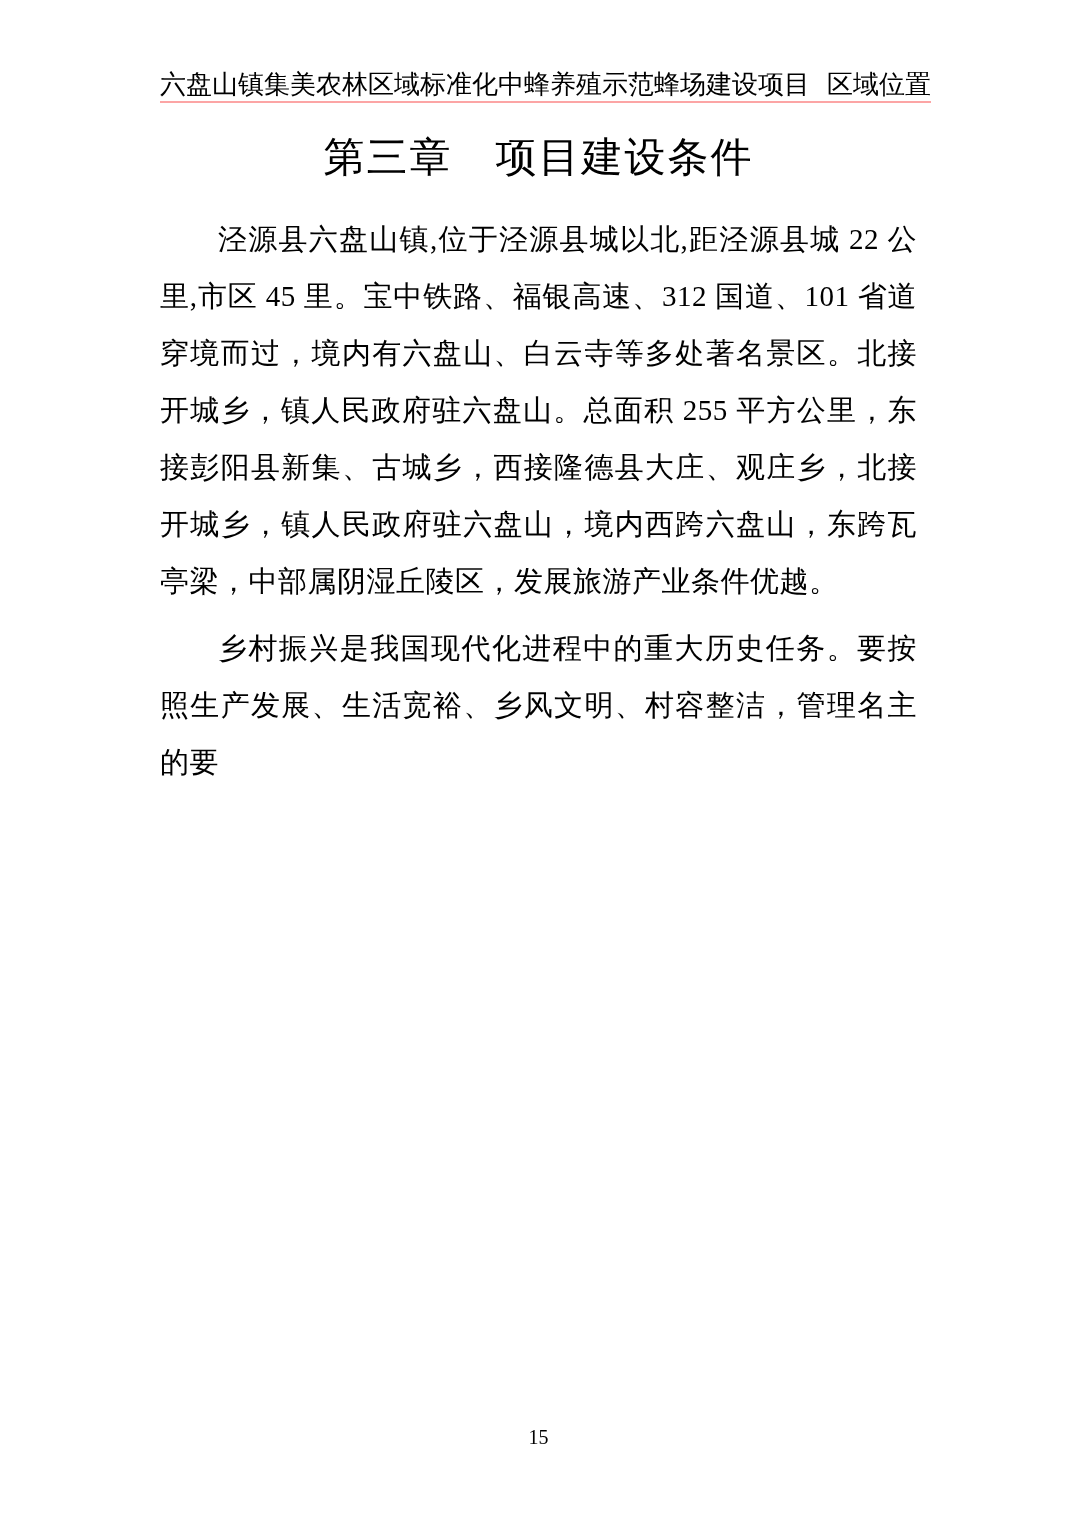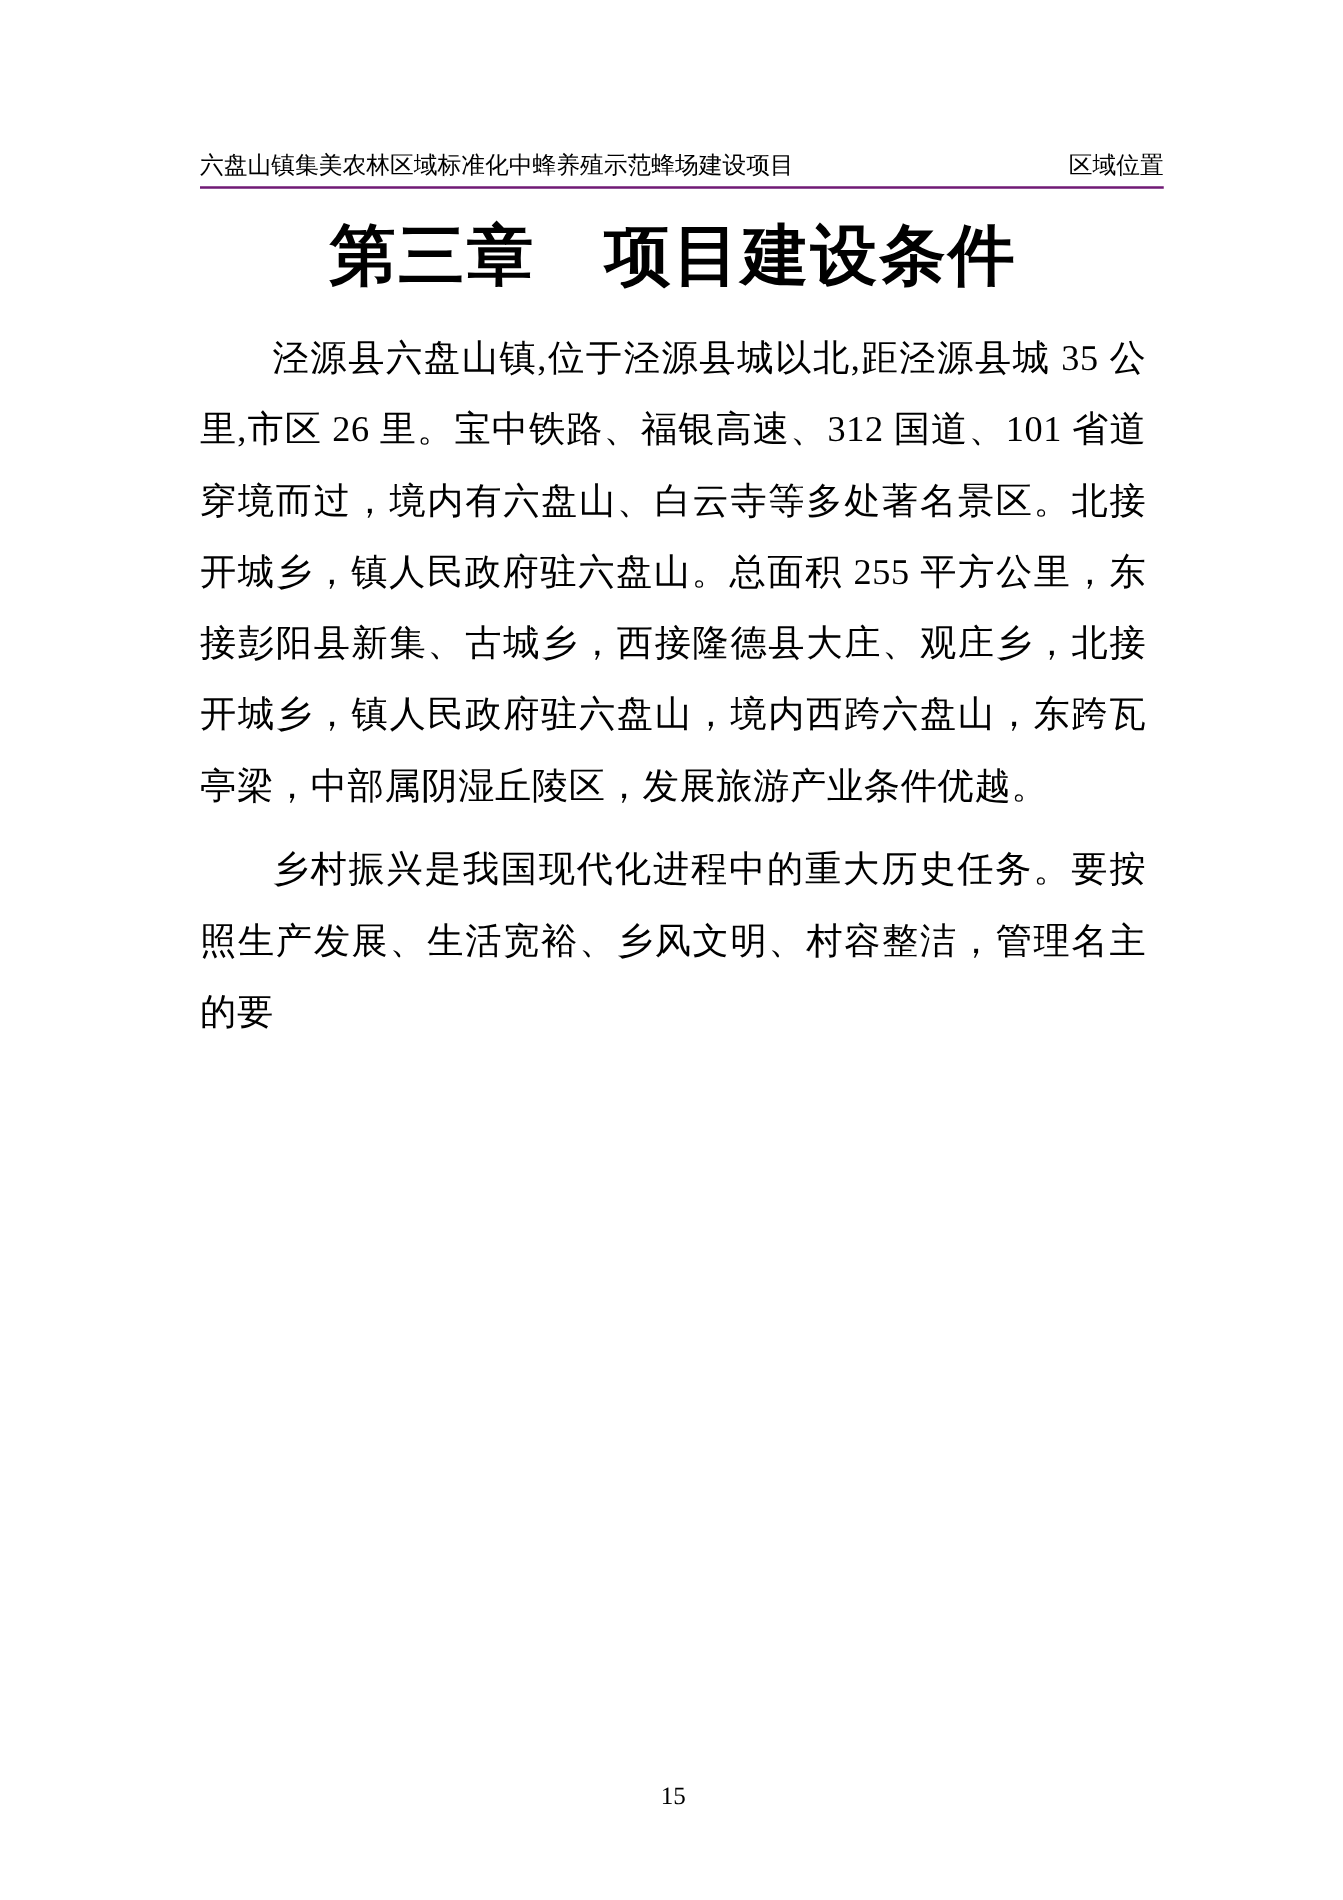--- a/index.html
+++ b/index.html
@@ -15,34 +15,33 @@
     background: #ffffff;
     color: #000000;
     font-family: "Liberation Serif", "DejaVu Serif", serif;
     padding: 72px 157px 0 160px;
     overflow: hidden;
   }
   .doc-header {
     display: flex;
     justify-content: space-between;
     align-items: flex-end;
-    font-size: 19px;
+    font-size: 26px;
     line-height: 26px;
-    border-bottom: 2px solid #701a75;
+    border-bottom: 2px solid #fca5a5;
     padding-bottom: 3px;
     margin-right: -14px;
-    margin-top: 48px;
   }
   .doc-header .hdr-left { white-space: nowrap; }
   .doc-header .hdr-right { white-space: nowrap; }
   .chapter-title {
     margin: 26px 0 0 0;
-    font-size: 53px;
+    font-size: 41px;
     line-height: 56px;
-    font-weight: bold;
+    font-weight: normal;
     text-align: center;
     letter-spacing: 2px;
   }
   .section-heading {
     margin: 24px 0 0 0;
     font-size: 29px;
     line-height: 44px;
     font-weight: bold;
   }
   .body-para {
@@ -71,21 +70,21 @@
 <div class="page">
 
   <header class="doc-header">
     <span class="hdr-left">六盘山镇集美农林区域标准化中蜂养殖示范蜂场建设项目</span>
     <span class="hdr-right">区域位置</span>
   </header>
 
   <h1 class="chapter-title">第三章　项目建设条件</h1>
 
 
-  <p class="body-para p1">泾源县六盘山镇,位于泾源县城以北,距泾源县城 35 公里,市区 26 里。宝中铁路、福银高速、312 国道、101 省道穿境而过，境内有六盘山、白云寺等多处著名景区。北接开城乡，镇人民政府驻六盘山。总面积 255 平方公里，东接彭阳县新集、古城乡，西接隆德县大庄、观庄乡，北接开城乡，镇人民政府驻六盘山，境内西跨六盘山，东跨瓦亭梁，中部属阴湿丘陵区，发展旅游产业条件优越。</p>
+  <p class="body-para p1">泾源县六盘山镇,位于泾源县城以北,距泾源县城 22 公里,市区 45 里。宝中铁路、福银高速、312 国道、101 省道穿境而过，境内有六盘山、白云寺等多处著名景区。北接开城乡，镇人民政府驻六盘山。总面积 255 平方公里，东接彭阳县新集、古城乡，西接隆德县大庄、观庄乡，北接开城乡，镇人民政府驻六盘山，境内西跨六盘山，东跨瓦亭梁，中部属阴湿丘陵区，发展旅游产业条件优越。</p>
 
 
 
   <p class="body-para p3">乡村振兴是我国现代化进程中的重大历史任务。要按照生产发展、生活宽裕、乡风文明、村容整洁，管理名主的要</p>
 
   <div class="page-number">15</div>
 
 </div>
 
 </body></html>

